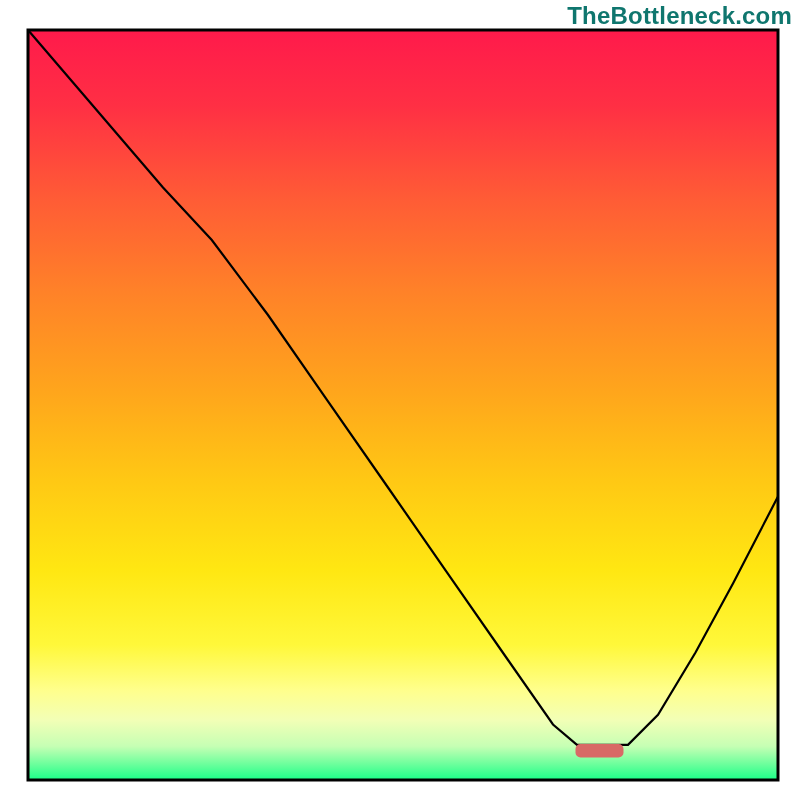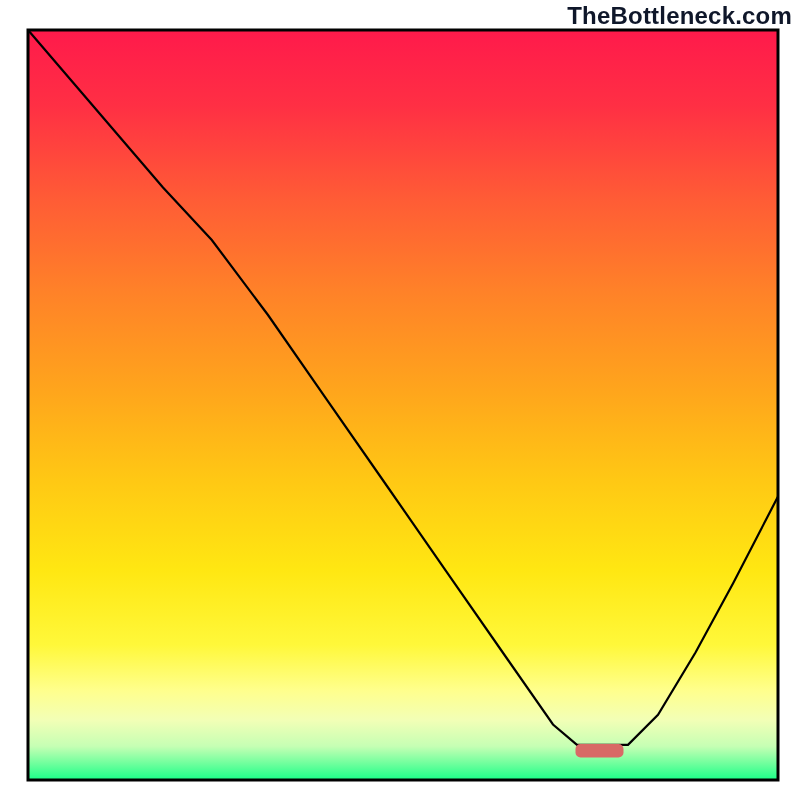--- a/index.html
+++ b/index.html
@@ -14,21 +14,21 @@
     position: relative;
     width: 800px;
     height: 800px;
   }
   #watermark {
     position: absolute;
     top: 2px;
     right: 8px;
     font-size: 24px;
     font-weight: bold;
-    color: #0f172a;
+    color: #0f766e;
     letter-spacing: 0.2px;
     z-index: 10;
   }
   svg {
     position: absolute;
     top: 0;
     left: 0;
   }
 </style>
 </head>

